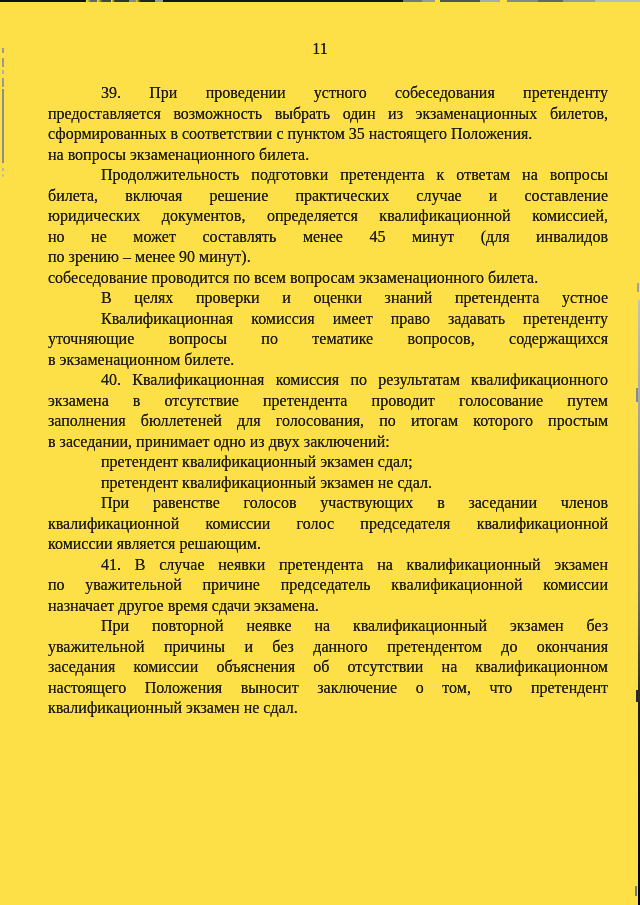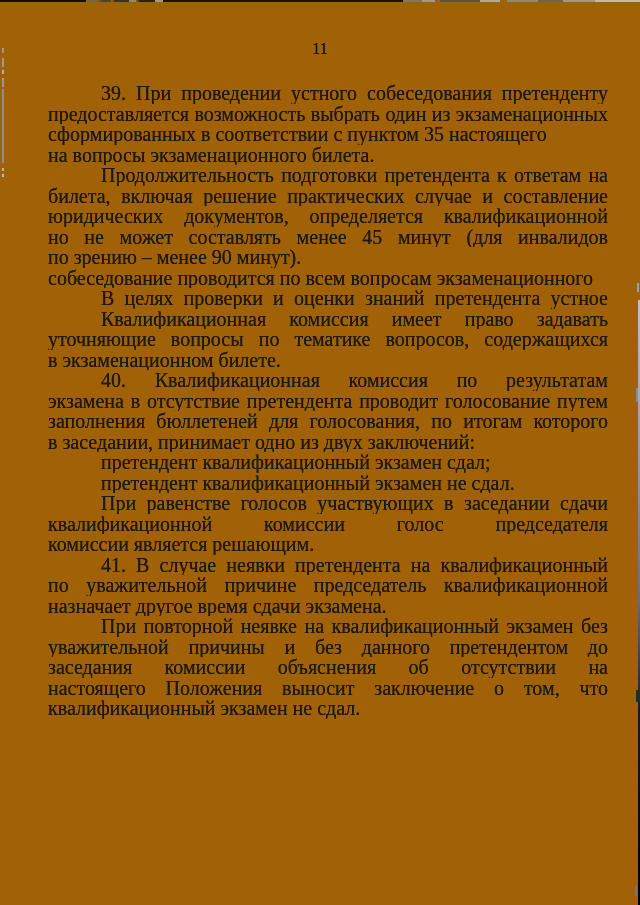--- a/index.html
+++ b/index.html
@@ -5,21 +5,21 @@
   html, body { margin: 0; padding: 0; }
   body {
     width: 640px; height: 905px;
     background: #ffffff;
     font-family: "Liberation Serif", serif;
     position: relative;
     overflow: hidden;
   }
   .page {
     position: absolute; inset: 0;
-    background: #a16207;
+    background: #fde047;
     overflow: hidden;
   }
 
   
   .artifact { position: absolute; pointer-events: none; }
   .top-edge-line {
     top: 0; left: 0; width: 640px; height: 2px;
     background: linear-gradient(90deg,
       #111 0%, #111 13.5%, transparent 13.5%, #666 14.2%, #666 15.2%,
       transparent 15.2%, #444 16%, #444 17.4%, transparent 17.4%,
@@ -50,21 +50,21 @@
 
   
   .page-number {
     position: absolute; top: 40px; left: 0; width: 640px;
     text-align: center;
     font-size: 16px; color: #161616;
     text-shadow: 0 0 0.35px rgba(0,0,0,0.8);
   }
   .body-text {
     position: absolute; left: 48px; top: 83px; width: 560px;
-    font-size: 20px; line-height: 20.5px; color: #1a1a1a;
+    font-size: 16px; line-height: 20.5px; color: #1a1a1a;
     text-shadow: 0 0 0.35px rgba(0,0,0,0.75);
   }
   .para { margin: 0; padding: 0; }
   .ln { height: 20.5px; overflow: hidden; }
   .j  { text-align: justify; text-align-last: justify; }
   .j::after { content: ""; display: inline-block; width: 100%; height: 0; }
   .ind { text-indent: 53px; }
 </style>
 </head>
 <body>
@@ -129,21 +129,21 @@
 
     <div class="para">
       <div class="ln ind">претендент квалификационный экзамен сдал;</div>
     </div>
 
     <div class="para">
       <div class="ln ind">претендент квалификационный экзамен не сдал.</div>
     </div>
 
     <div class="para">
-      <div class="ln j ind">При равенстве голосов участвующих в заседании сдачи</div>
+      <div class="ln j ind">При равенстве голосов участвующих в заседании членов</div>
       <div class="ln j">квалификационной комиссии голос председателя квалификационной</div>
       <div class="ln">комиссии является решающим.</div>
     </div>
 
 
     <div class="para">
       <div class="ln j ind">41. В случае неявки претендента на квалификационный экзамен</div>
       <div class="ln j">по уважительной причине председатель квалификационной комиссии</div>
       <div class="ln">назначает другое время сдачи экзамена.</div>
     </div>

